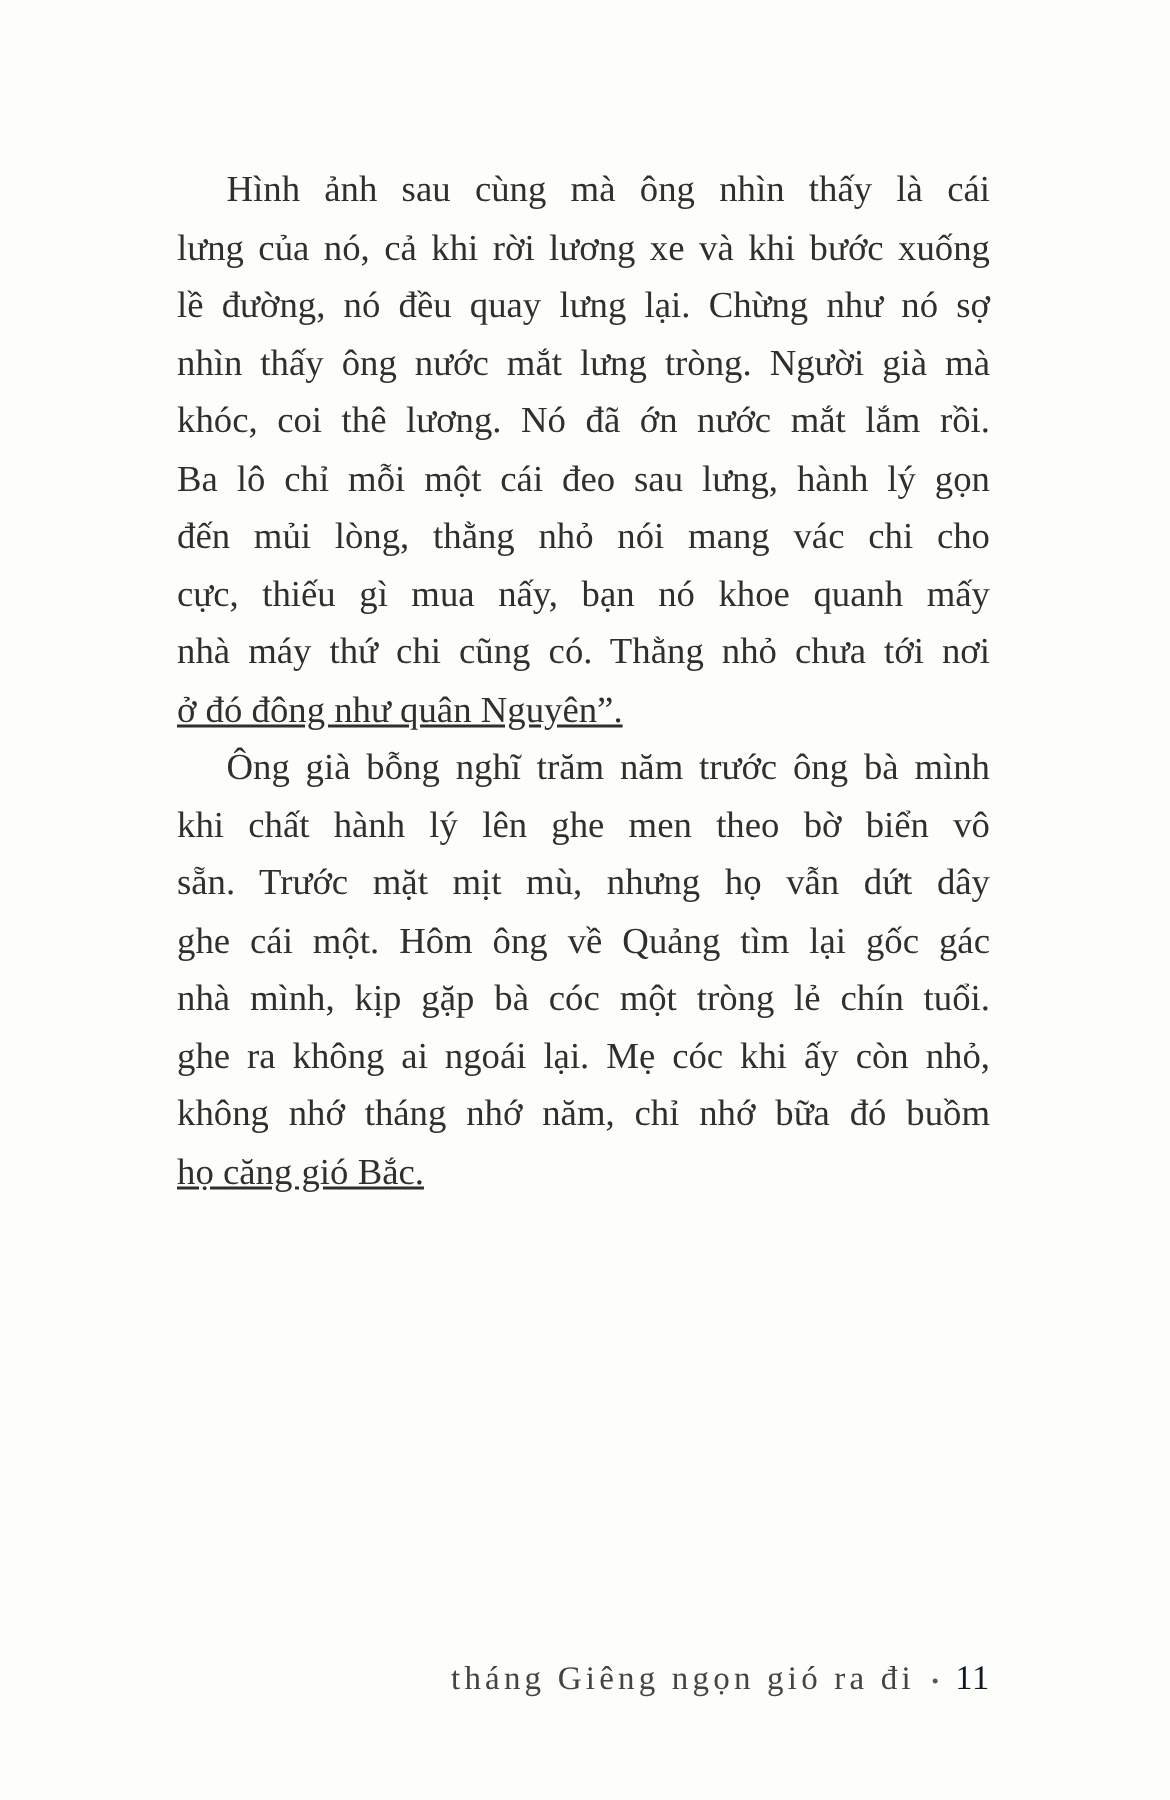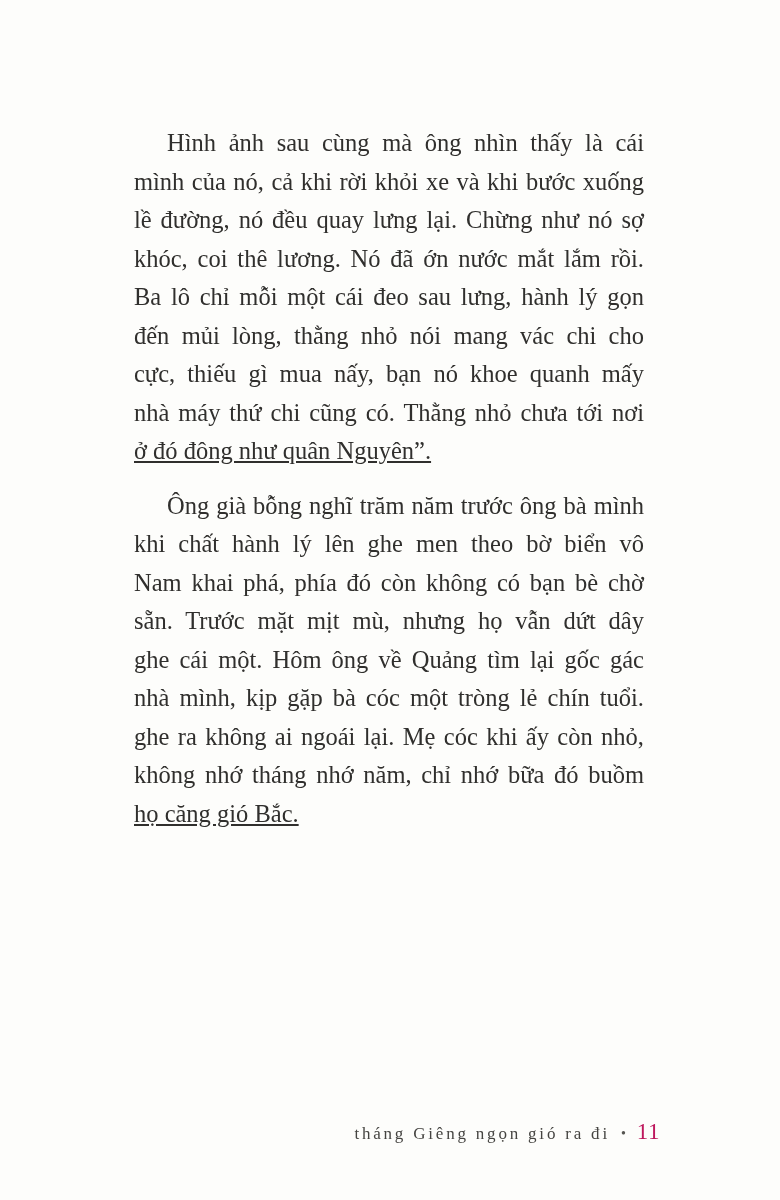--- a/index.html
+++ b/index.html
@@ -19,21 +19,21 @@
   .text-block {
     position: absolute;
     left: 118px;
     top: 108px;
     width: 542px;
     font-size: 24.5px;
     line-height: 38.5px;
     color: #302f2d;
   }
   .para {
-    margin: 16px;
+    margin: 0;
     padding: 0;
   }
   .para .line {
     text-align: justify;
     text-align-last: justify;
     text-justify: inter-word;
     white-space: normal;
   }
   .para .line:first-child {
     padding-left: 33px;
@@ -45,56 +45,55 @@
   .footer {
     position: absolute;
     right: 120px;
     top: 1106px;
     display: flex;
     align-items: baseline;
     gap: 11px;
     color: #454441;
   }
   .running-title {
-    font-size: 17px;
+    font-size: 22px;
     letter-spacing: 2.8px;
-    margin-top: 18px;
   }
   .sep {
     font-size: 14px;
     color: #555450;
     transform: translateY(-1px);
   }
   .page-num {
     font-size: 23px;
-    color: #be185d;
+    color: #0f172a;
     letter-spacing: 0.5px;
   }
 </style>
 </head>
 <body>
 
 <div class="page">
 
   <div class="text-block">
     <div class="para">
         <div class="line">Hình ảnh sau cùng mà ông nhìn thấy là cái</div>
-        <div class="line">mình của nó, cả khi rời khỏi xe và khi bước xuống</div>
+        <div class="line">lưng của nó, cả khi rời lương xe và khi bước xuống</div>
         <div class="line">lề đường, nó đều quay lưng lại. Chừng như nó sợ</div>
+        <div class="line">nhìn thấy ông nước mắt lưng tròng. Người già mà</div>
         <div class="line">khóc, coi thê lương. Nó đã ớn nước mắt lắm rồi.</div>
         <div class="line">Ba lô chỉ mỗi một cái đeo sau lưng, hành lý gọn</div>
         <div class="line">đến mủi lòng, thằng nhỏ nói mang vác chi cho</div>
         <div class="line">cực, thiếu gì mua nấy, bạn nó khoe quanh mấy</div>
         <div class="line">nhà máy thứ chi cũng có. Thằng nhỏ chưa tới nơi</div>
         <div class="line last">ở đó đông như quân Nguyên”.</div>
       </div>
     <div class="para">
         <div class="line">Ông già bỗng nghĩ trăm năm trước ông bà mình</div>
         <div class="line">khi chất hành lý lên ghe men theo bờ biển vô</div>
-        <div class="line">Nam khai phá, phía đó còn không có bạn bè chờ</div>
         <div class="line">sẵn. Trước mặt mịt mù, nhưng họ vẫn dứt dây</div>
         <div class="line">ghe cái một. Hôm ông về Quảng tìm lại gốc gác</div>
         <div class="line">nhà mình, kịp gặp bà cóc một tròng lẻ chín tuổi.</div>
         <div class="line">ghe ra không ai ngoái lại. Mẹ cóc khi ấy còn nhỏ,</div>
         <div class="line">không nhớ tháng nhớ năm, chỉ nhớ bữa đó buồm</div>
         <div class="line last">họ căng gió Bắc.</div>
       </div>
   </div>
 
   <div class="footer">

